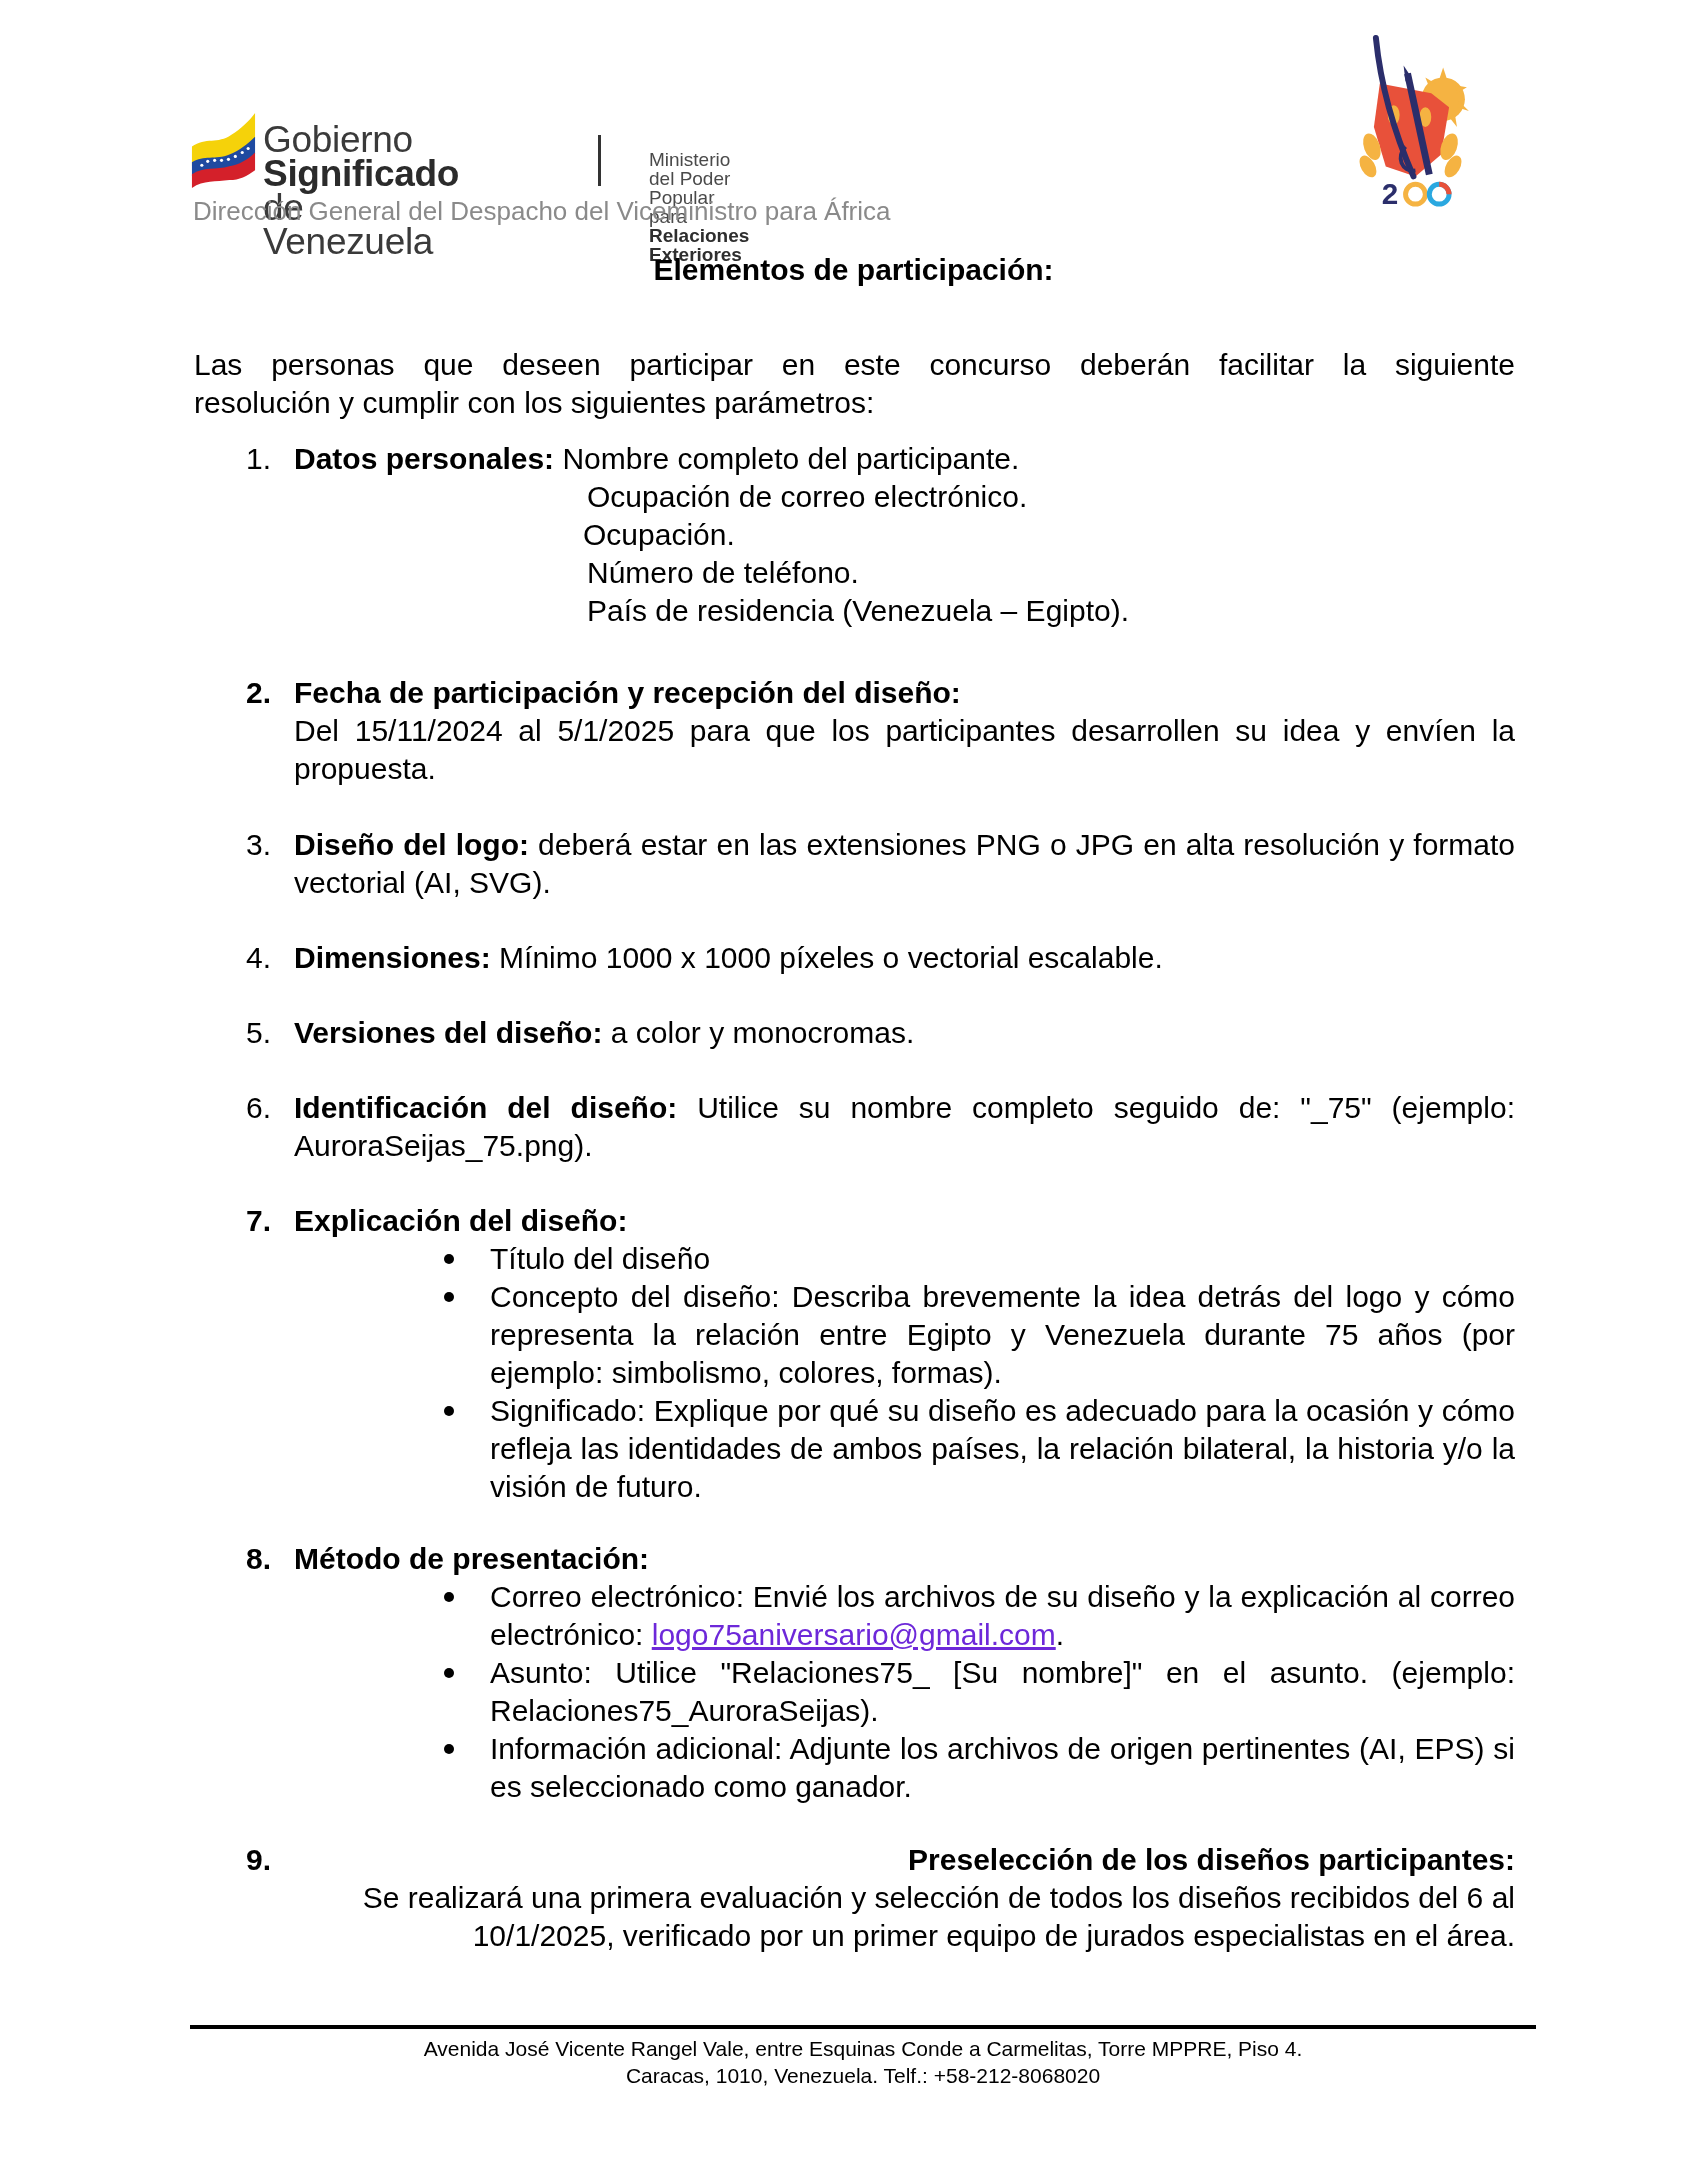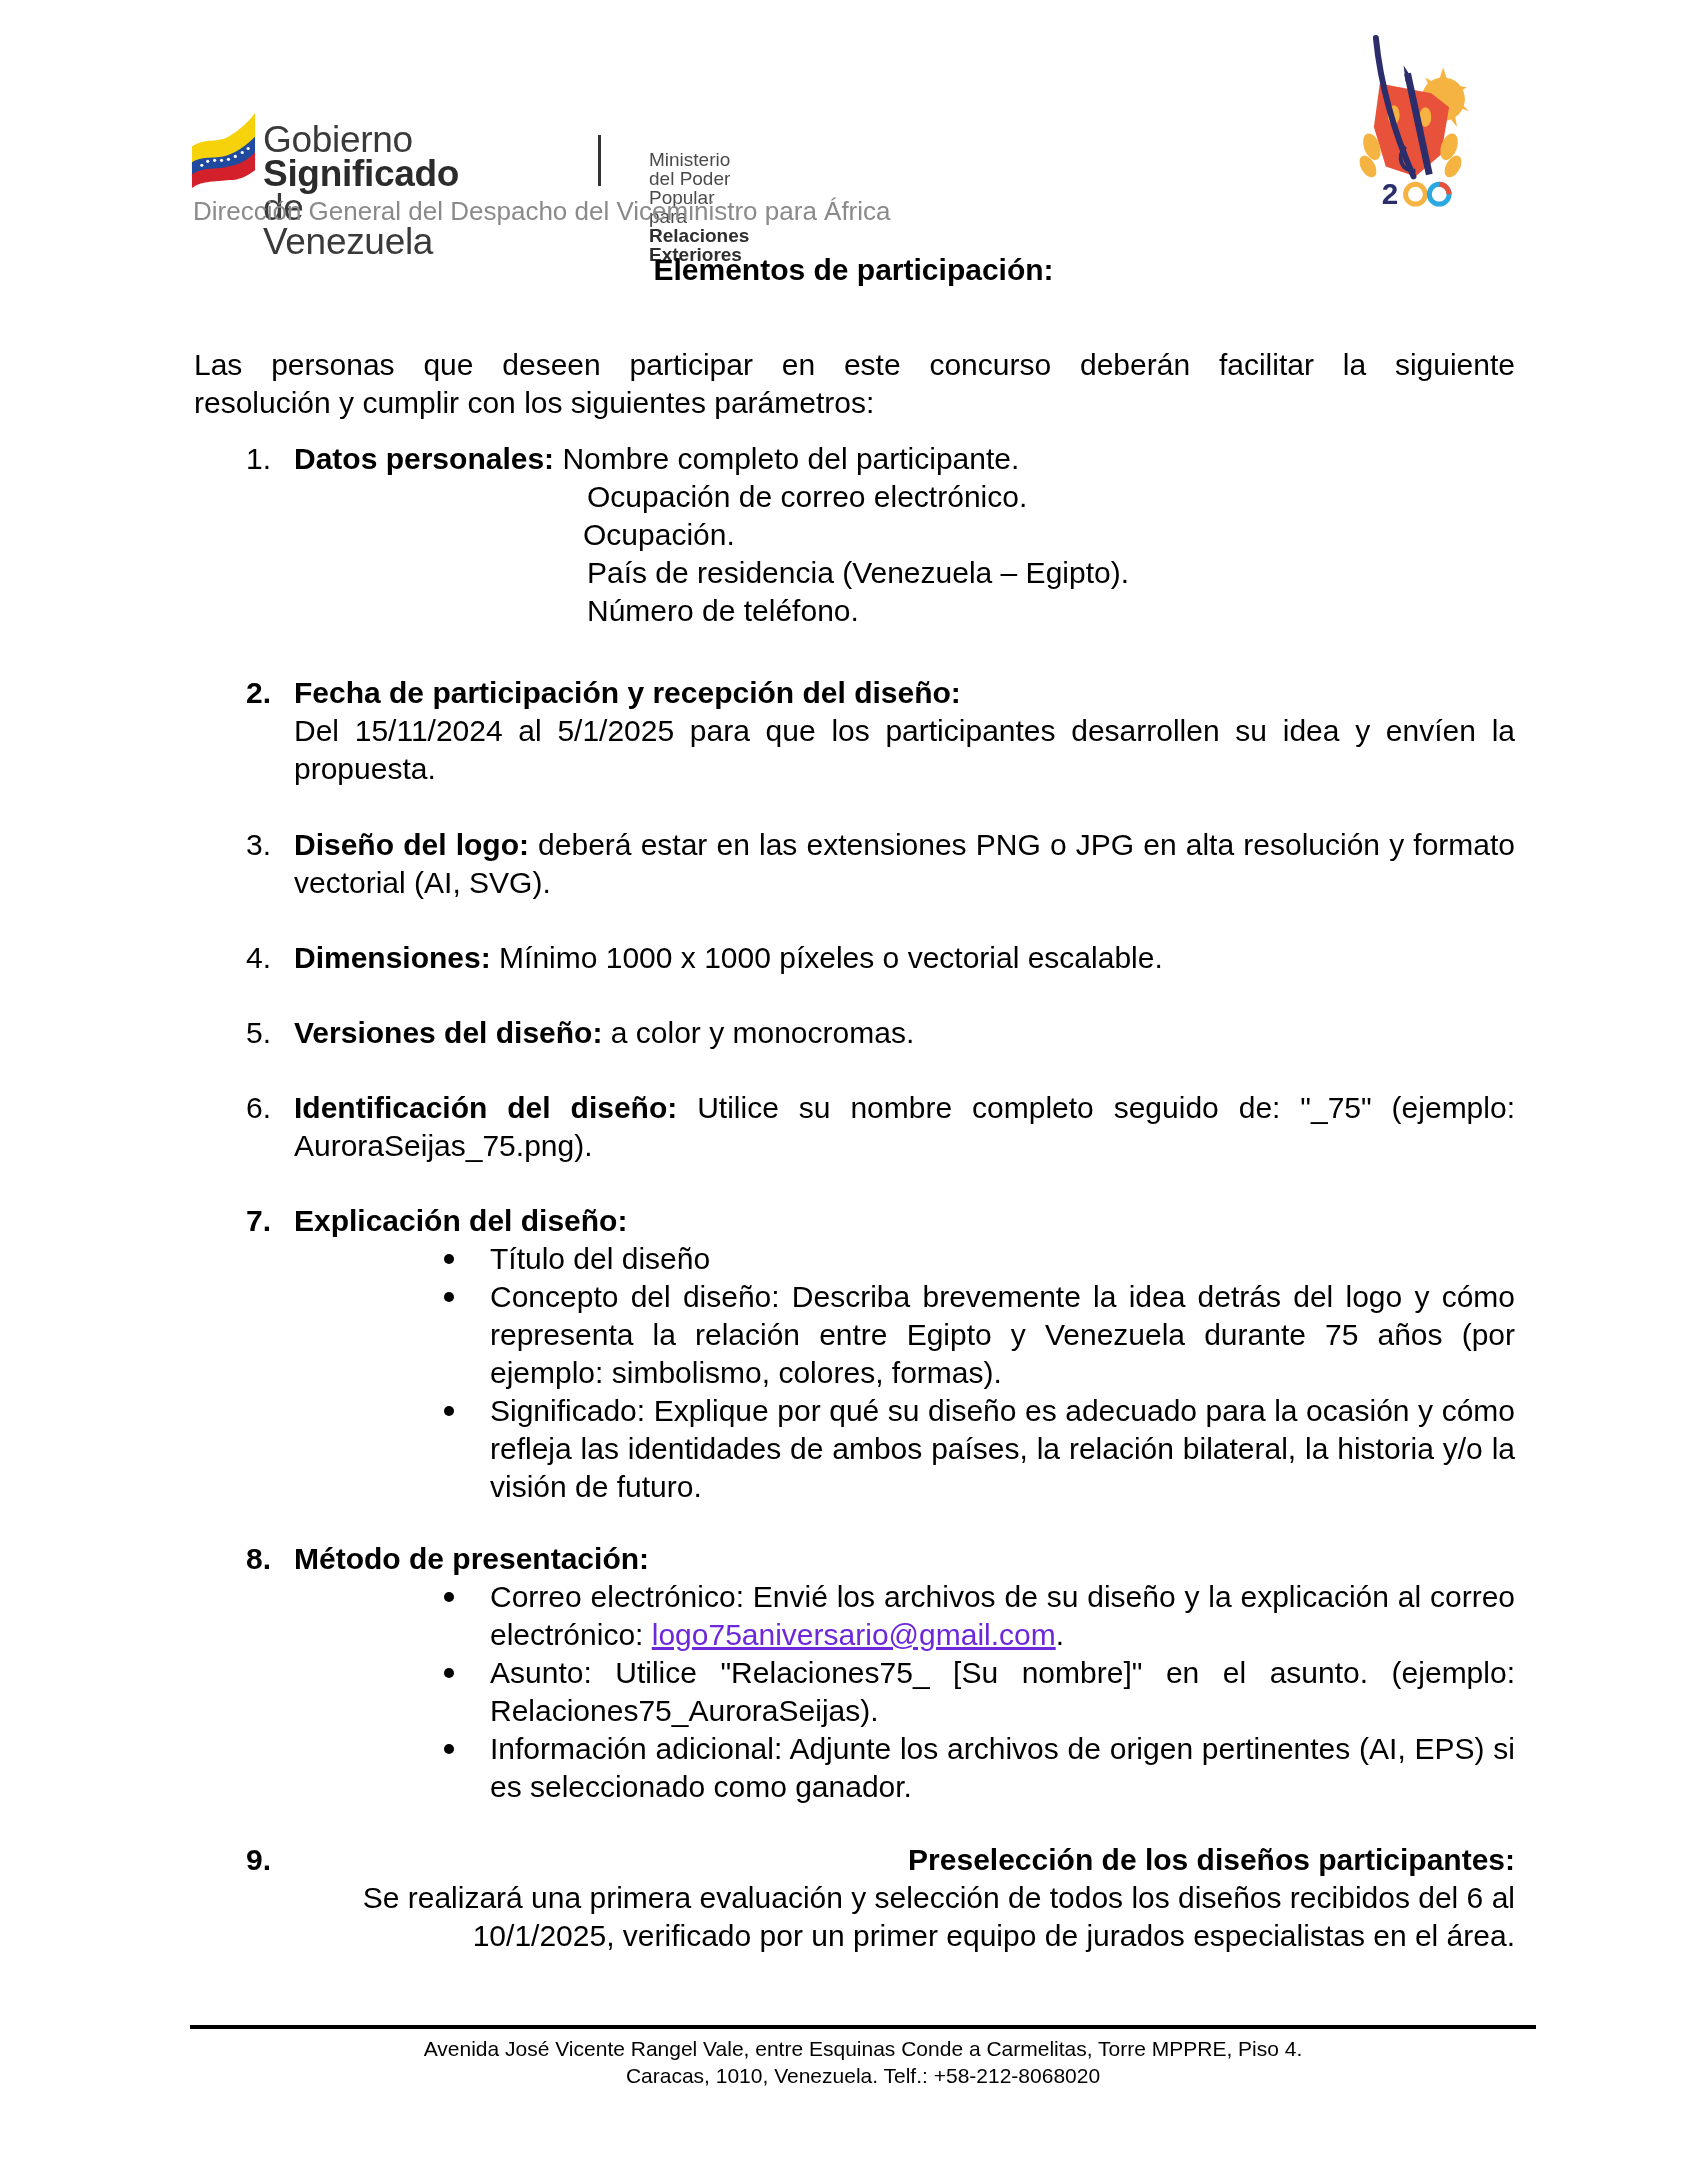--- a/index.html
+++ b/index.html
@@ -108,22 +108,22 @@
 </div>
 
 <div class="item" style="top:440px;">
   <span class="num">1.</span>
   <div class="body">
     <span class="lbl">Datos personales:</span>
     <span>Nombre completo del participante.</span>
   </div>
   <div class="sub" style="margin-left:341px;">Ocupación de correo electrónico.</div>
   <div class="sub" style="margin-left:337px;">Ocupación.</div>
+  <div class="sub" style="margin-left:341px;">Número de teléfono.</div>
   <div class="sub" style="margin-left:341px;">País de residencia (Venezuela – Egipto).</div>
-  <div class="sub" style="margin-left:341px;">Número de teléfono.</div>
 </div>
 
 <div class="item" style="top:674px;">
   <span class="num b">2.</span>
   <div class="body j">
     <span class="lbl">Fecha de participación y recepción del diseño:</span><br>
     <span>Del 15/11/2024 al 5/1/2025 para que los participantes desarrollen su idea y envíen la propuesta.</span>
   </div>
 </div>
 

